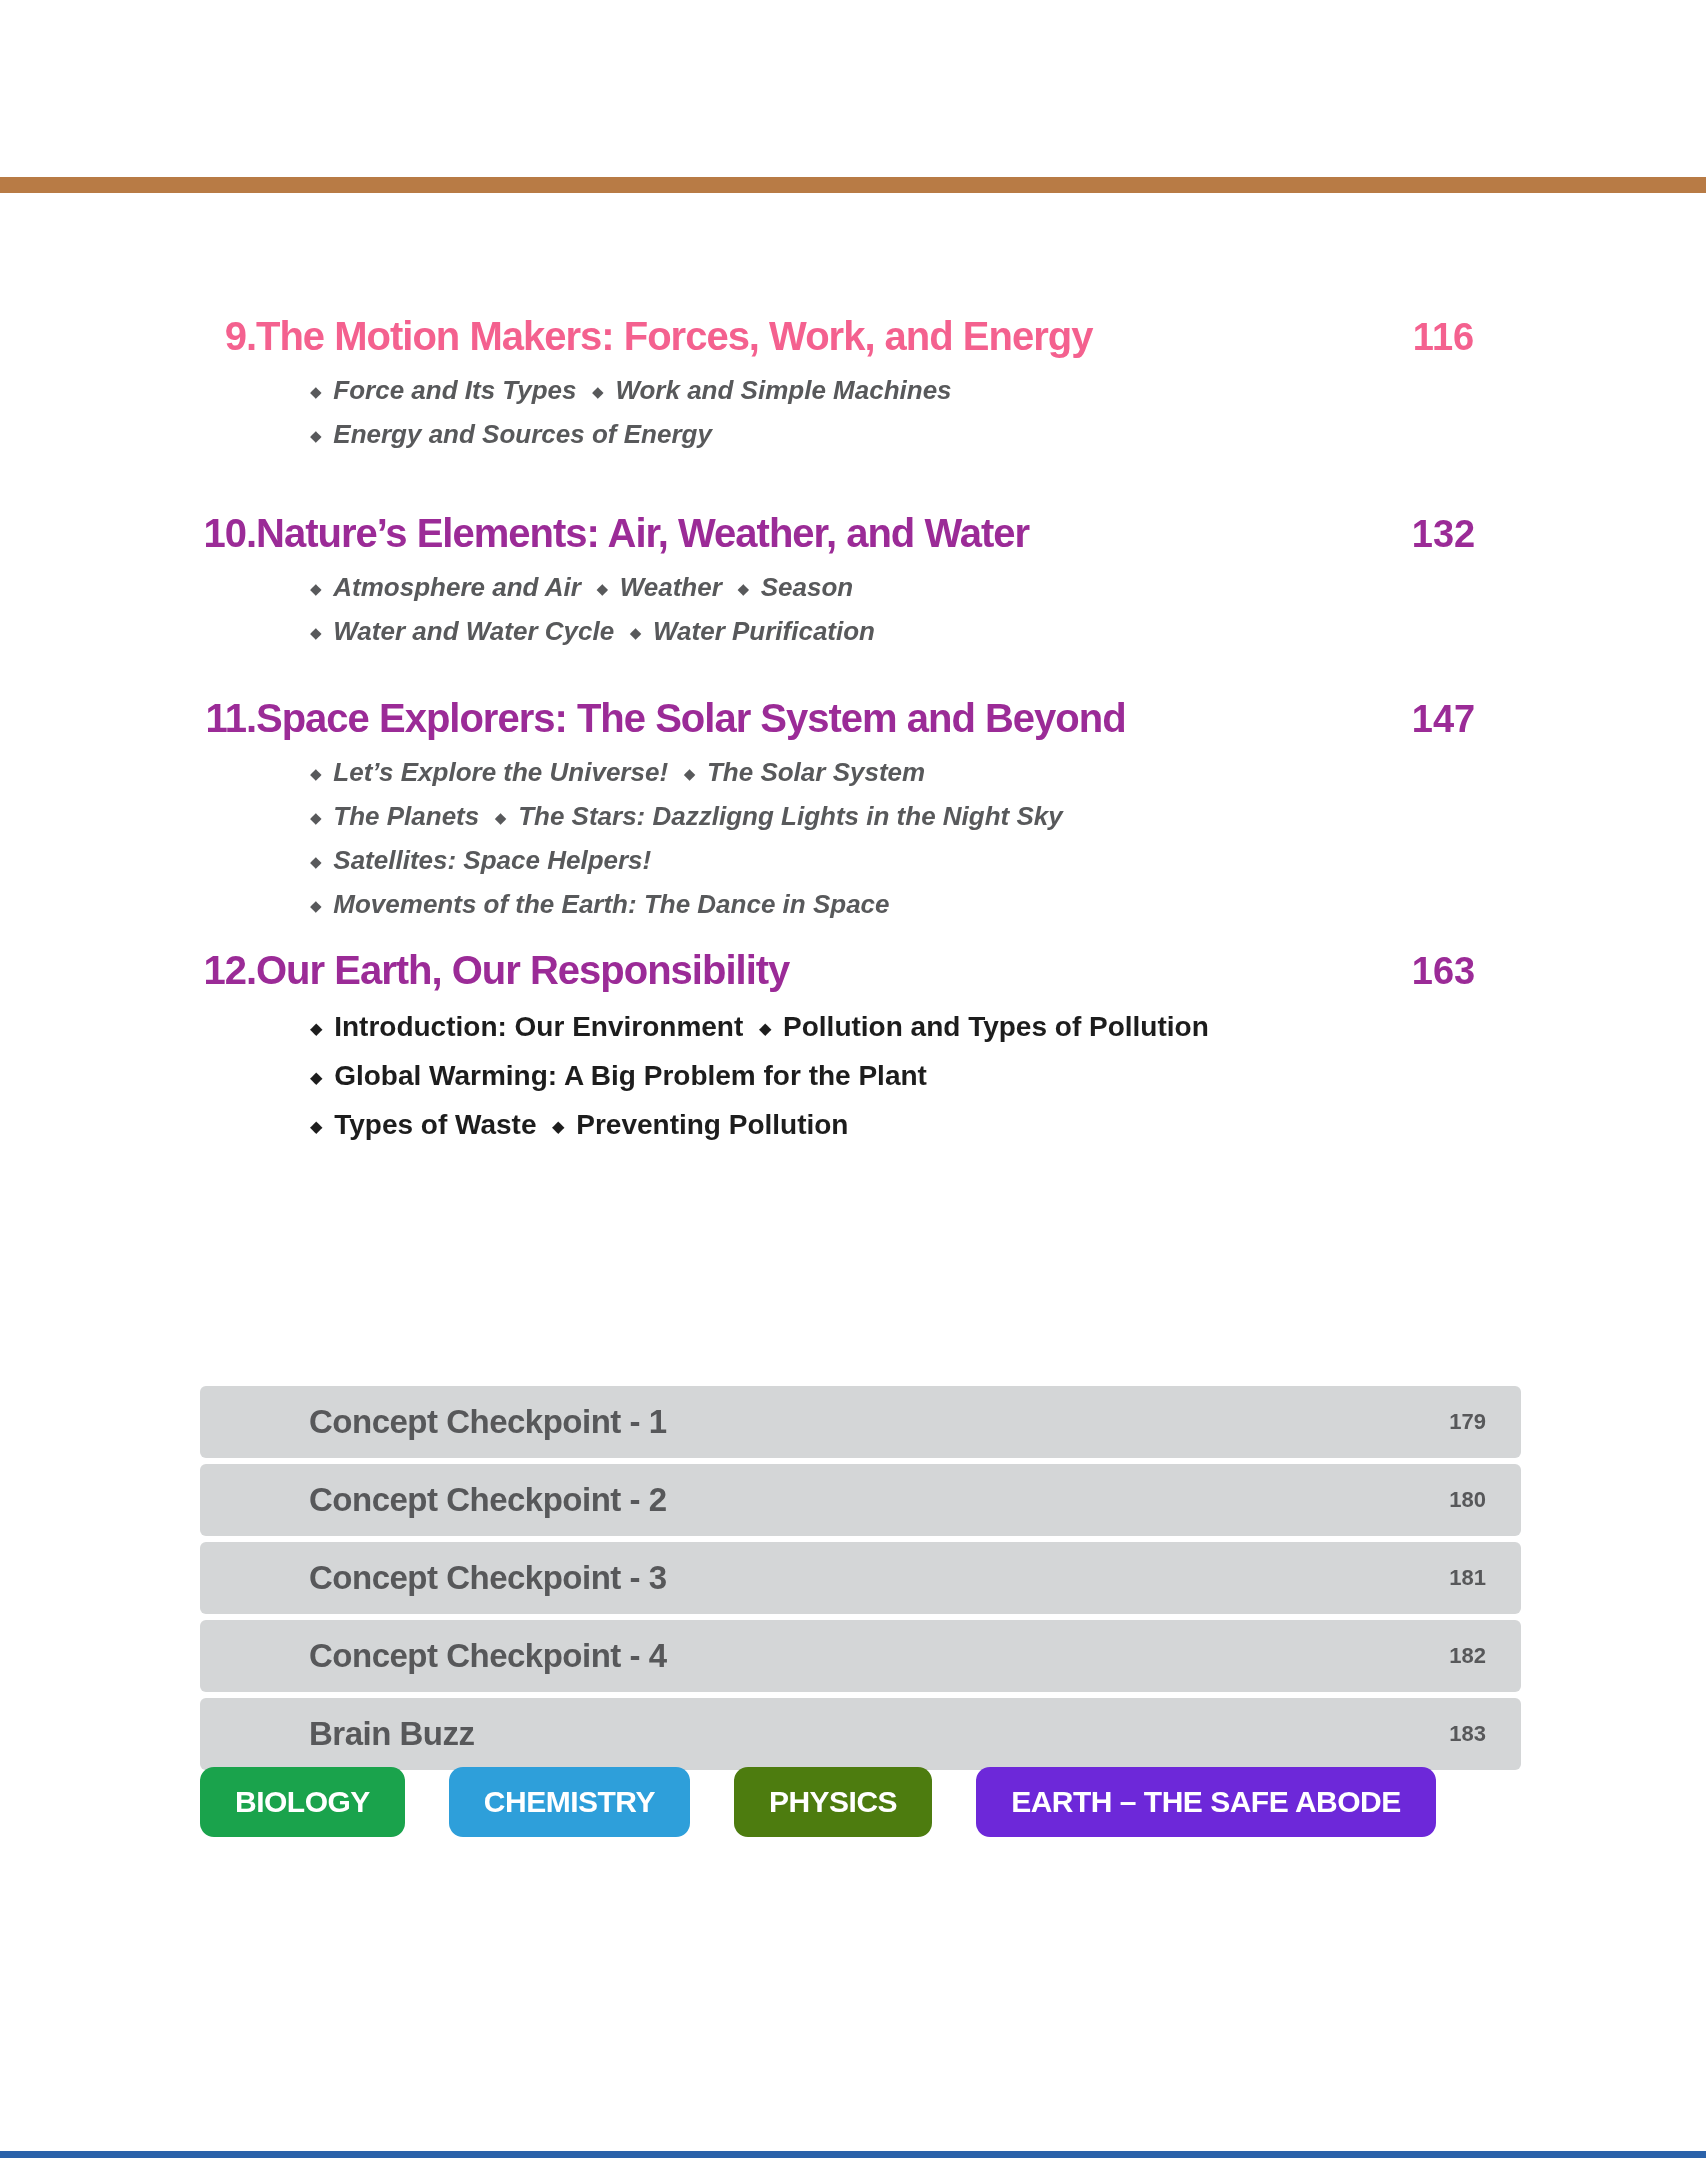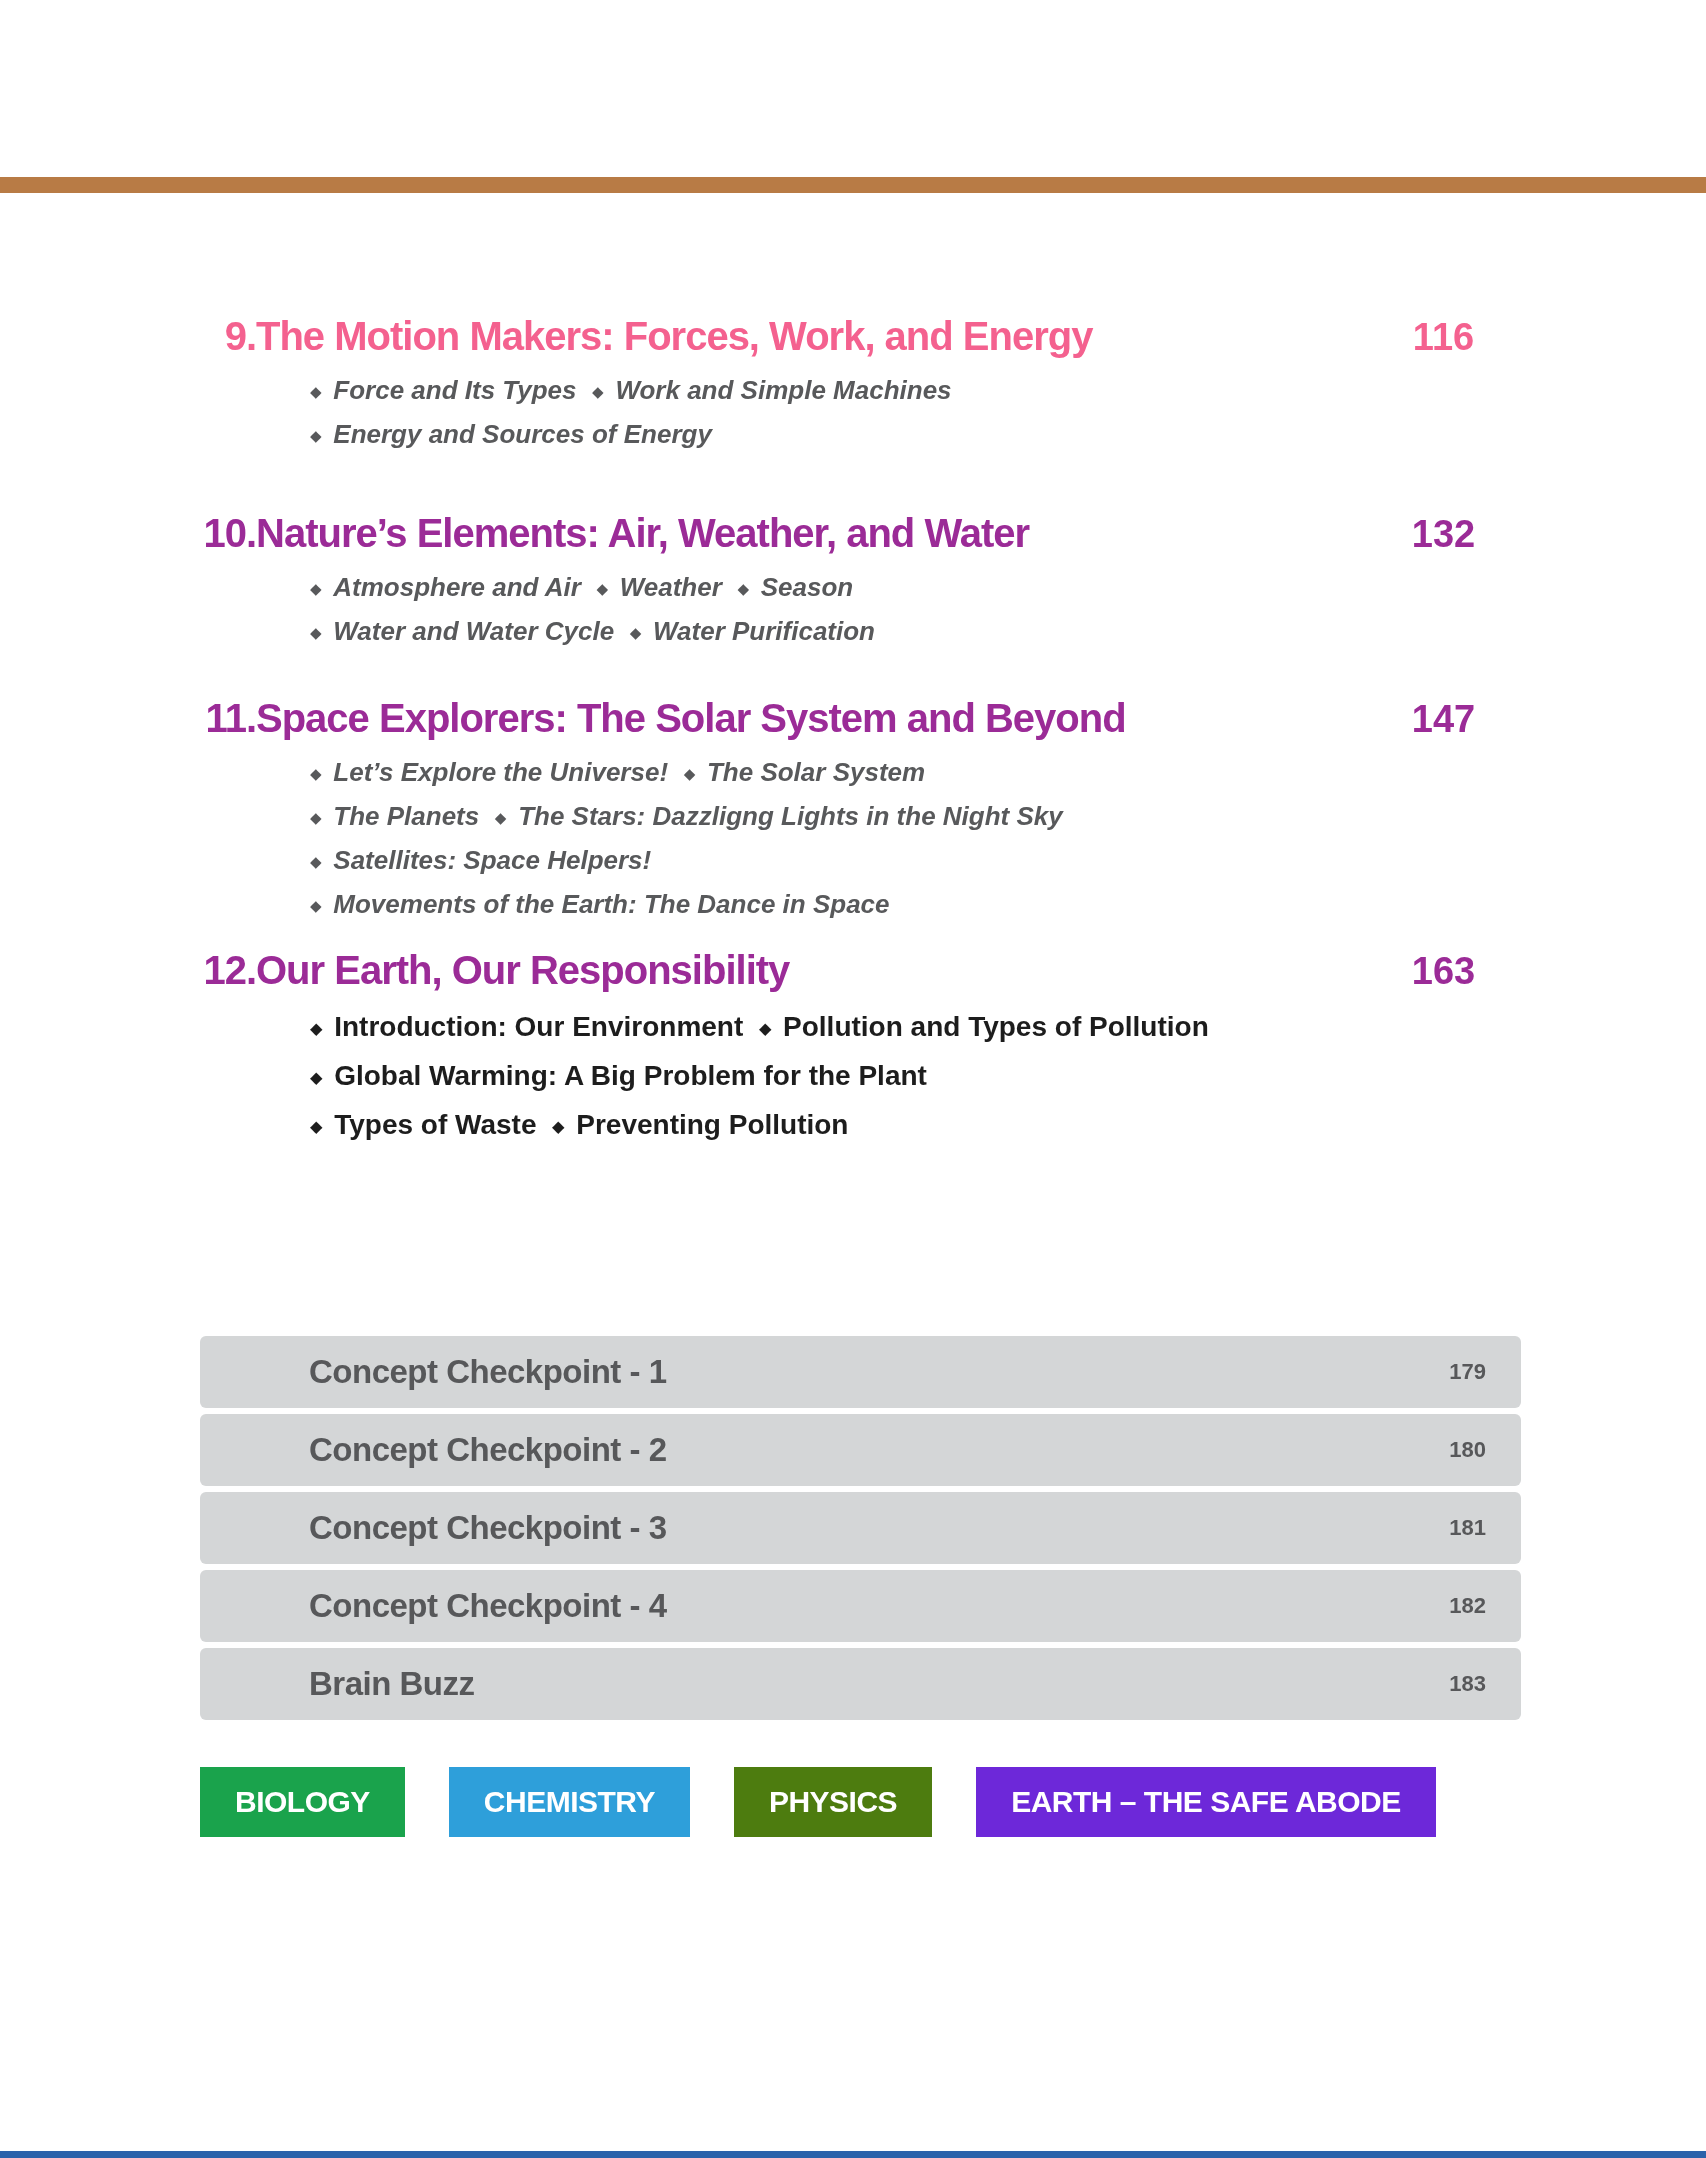--- a/index.html
+++ b/index.html
@@ -52,21 +52,21 @@
   .diamond{
     display:inline-block;
     font-size:0.58em;
     vertical-align:2px;
     margin-right:11.7px;
     font-style:normal;
   }
 
   
   .checkpoints{
-    position:absolute;top:1336px;left:200px;width:1321px;
+    position:absolute;top:1386px;left:200px;width:1321px;
     display:flex;flex-direction:column;gap:5.9px;
   }
   .cp-bar{
     height:72px;border-radius:5.9px;background:#d4d6d7;
     display:flex;align-items:center;
     padding:0 35px 0 109px;box-sizing:border-box;
   }
   .cp-label{
     flex:1 1 auto;
     font-size:33px;font-weight:bold;letter-spacing:-0.5px;color:#57585a;
@@ -75,21 +75,21 @@
     flex:0 0 auto;
     font-size:22px;font-weight:bold;color:#57585a;
   }
 
   
   .badges{
     position:absolute;top:1767px;left:200px;
     display:flex;gap:44px;
   }
   .badge{
-    height:70px;border-radius:0;
+    height:70px;border-radius:14px;
     display:inline-flex;align-items:center;justify-content:center;
     padding:0 35px;
     color:#ffffff;font-size:30px;font-weight:bold;letter-spacing:-0.5px;
     white-space:nowrap;
   }
 </style>
 </head>
 <body>
 
 <div class="page">

